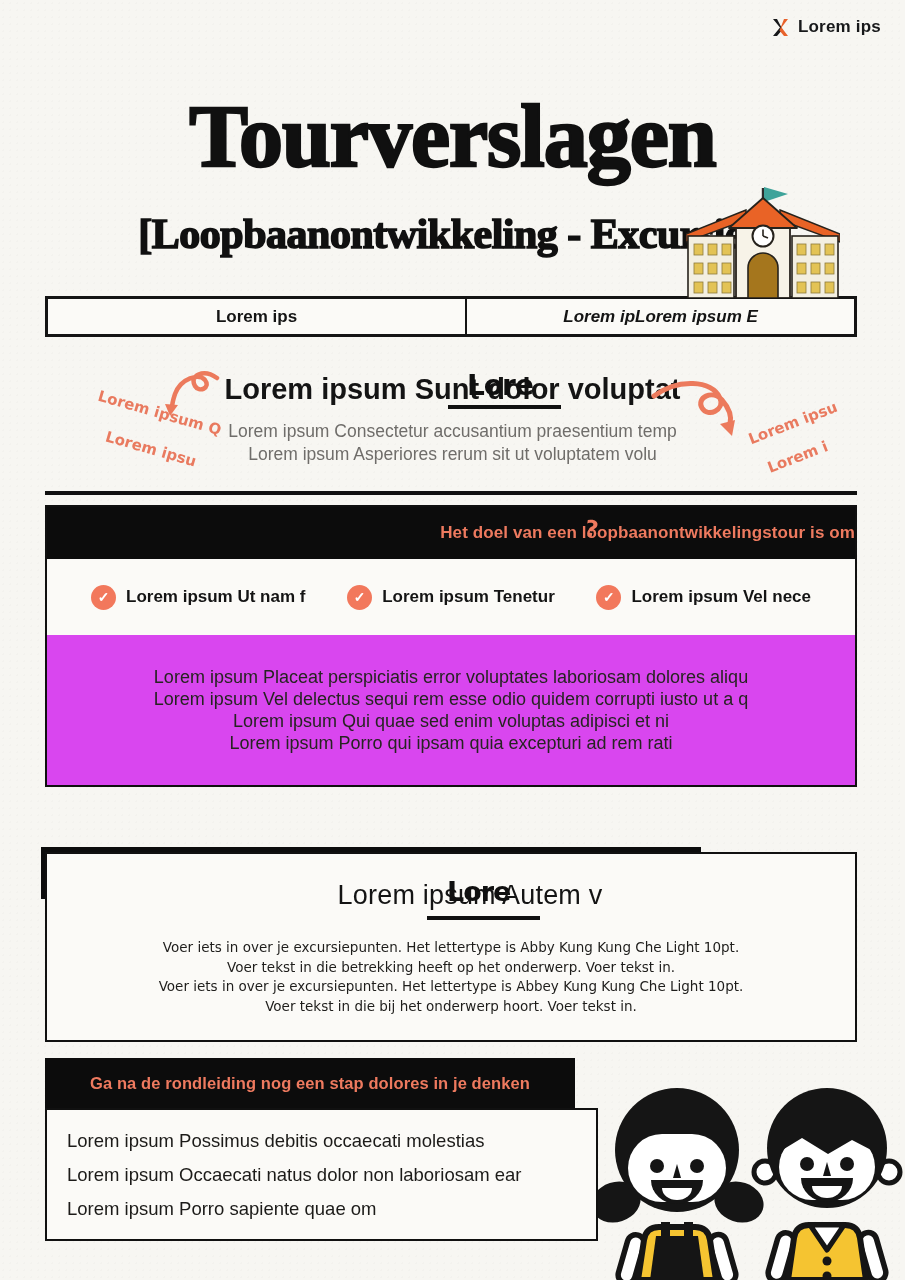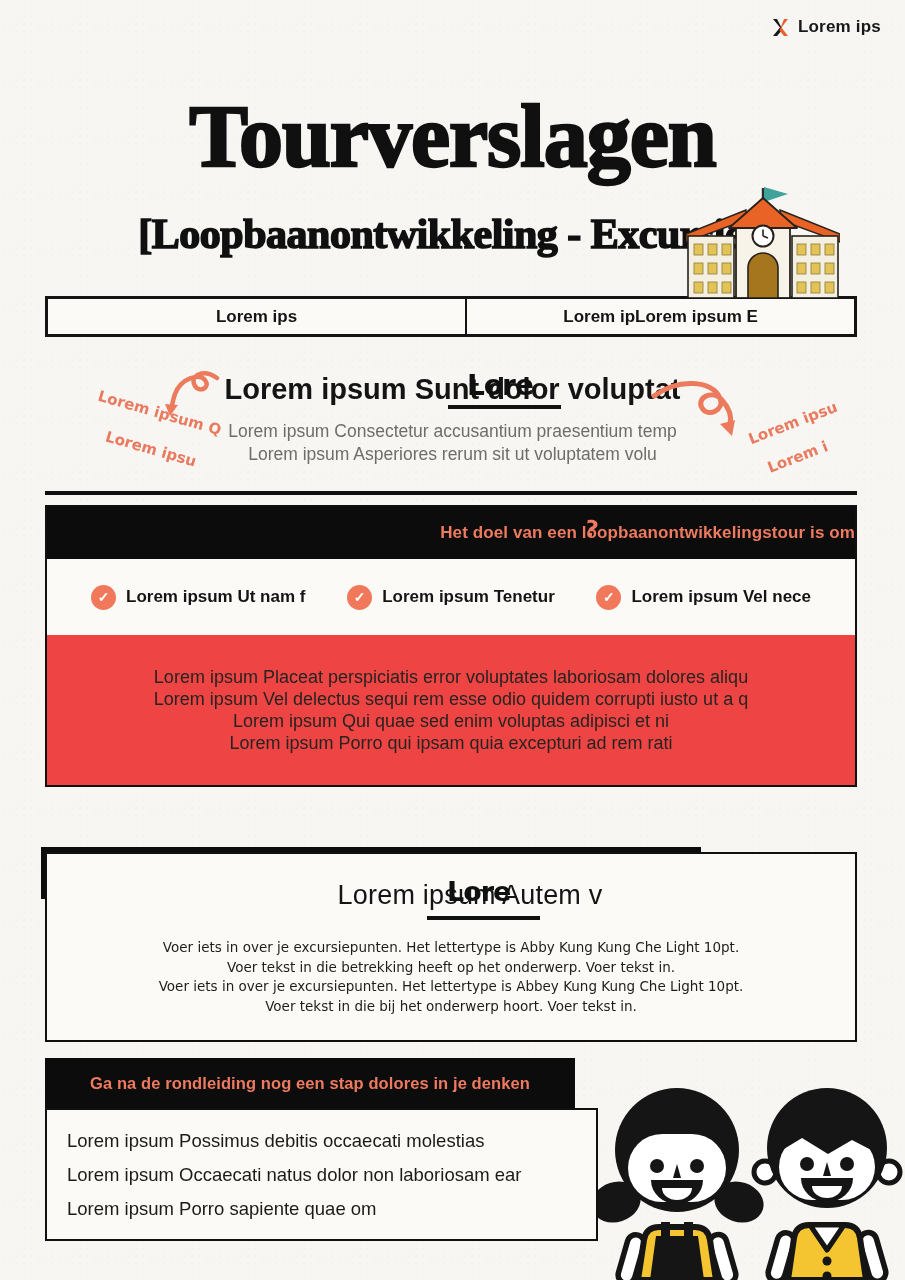--- a/index.html
+++ b/index.html
@@ -28,21 +28,21 @@
   
   .school { position:absolute; left:686px; top:184px; z-index:3; }
   
   .info-table {
     position:absolute; left:45px; top:296px; width:812px; height:41px;
     border:3px solid #141414; display:flex; background:#fbfaf7; z-index:2;
   }
   .info-cell { display:flex; align-items:center; justify-content:center;
     font-size:17px; font-weight:700; color:#141414; }
   .info-cell.c1 { width:52%; border-right:2.5px solid #141414; }
-  .info-cell.c2 { width:48%; }
+  .info-cell.c2 { width:48%;font-style:italic; }
   
   .intro-heading { position:absolute; top:373px; left:0; width:100%; text-align:center;
     font-family:Liberation Sans, sans-serif; font-size:29px; font-weight:600; color:#141414; }
   .intro-overlay { position:absolute; left:467px; top:369px; font-family:"DejaVu Sans", sans-serif;
     font-size:28px; font-weight:800; color:#101010; letter-spacing:-1px; }
   .intro-underline { position:absolute; left:448px; top:405px; width:113px; height:4px; background:#101010; }
   .intro-cap { position:absolute; left:0; width:100%; text-align:center; font-size:17.5px; color:#6f6d6a; }
   .cap1 { top:421px; } .cap2 { top:444px; }
   .note { position:absolute; color:#e97a5f; font-weight:700; font-size:15px; font-family:"DejaVu Sans", sans-serif; }
   .note-l1 { left:96px; top:404px; transform:rotate(16deg); }
@@ -58,21 +58,21 @@
   .bar-text { color:#ee7a5f; font-size:17px; font-weight:700; letter-spacing:0.1px; }
   .q-mark { position:absolute; color:#ee7a5f; font-size:23px; font-weight:600;
     font-family:"DejaVu Sans", sans-serif; transform:rotate(9deg); top:9px; }
   .section-goal { position:absolute; left:45px; top:505px; width:812px; border:2px solid #101010; background:#fbfaf7; }
   .section-goal .bar { height:52px; margin:-0px;justify-content:flex-end; }
   .checks-row { height:76px; display:flex; align-items:center; justify-content:space-between; padding:0 44px; background:#fbfaf7; }
   .check-item { display:flex; align-items:center; gap:10px; }
   .check-circle { width:25px; height:25px; border-radius:50%; background:#f2785c; color:#ffffff;
     display:flex; align-items:center; justify-content:center; font-size:14px; font-weight:700; }
   .check-label { font-size:17px; font-weight:600; color:#141414; }
-  .salmon-body { height:150px; background:#ef4444; display:flex; flex-direction:column;
+  .salmon-body { height:150px; background:#d946ef; display:flex; flex-direction:column;
     justify-content:center; text-align:center; gap:0px; }
   .salmon-body div { font-size:18px; line-height:22px; color:#262421; }
   .bar2 { position:absolute; left:41px; top:800px; width:660px; height:52px;margin-top:47px; }
   .change-box { position:absolute; left:45px; top:852px; width:812px; height:190px;
     border:2px solid #101010; background:#fbfaf7; }
   .change-heading { position:absolute; top:26px; left:0; width:100%; text-align:center;
     font-size:27px; color:#141414; letter-spacing:0.2px;padding-left:38px; }
   .change-overlay { position:absolute; left:400px; top:22px; font-family:"DejaVu Sans", sans-serif;
     font-size:27px; font-weight:800; color:#101010; letter-spacing:-1px; }
   .change-underline { position:absolute; left:380px; top:62px; width:113px; height:3.5px; background:#101010; }

